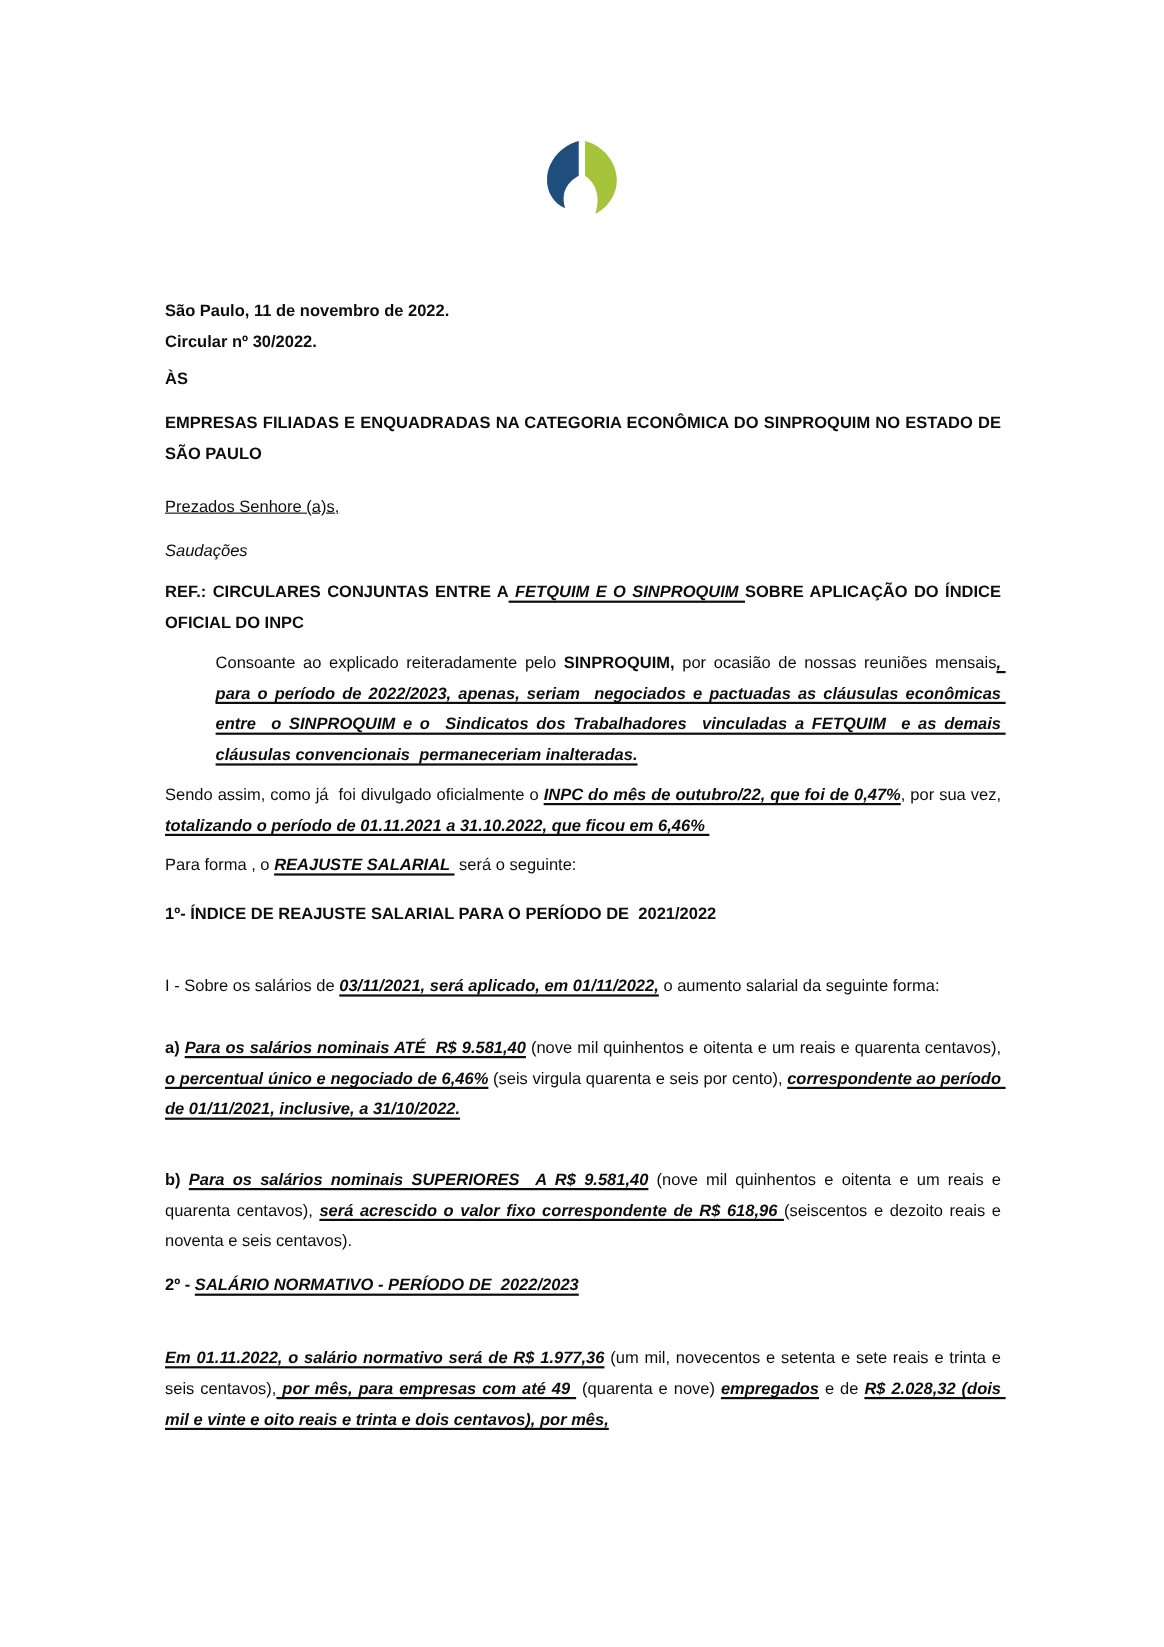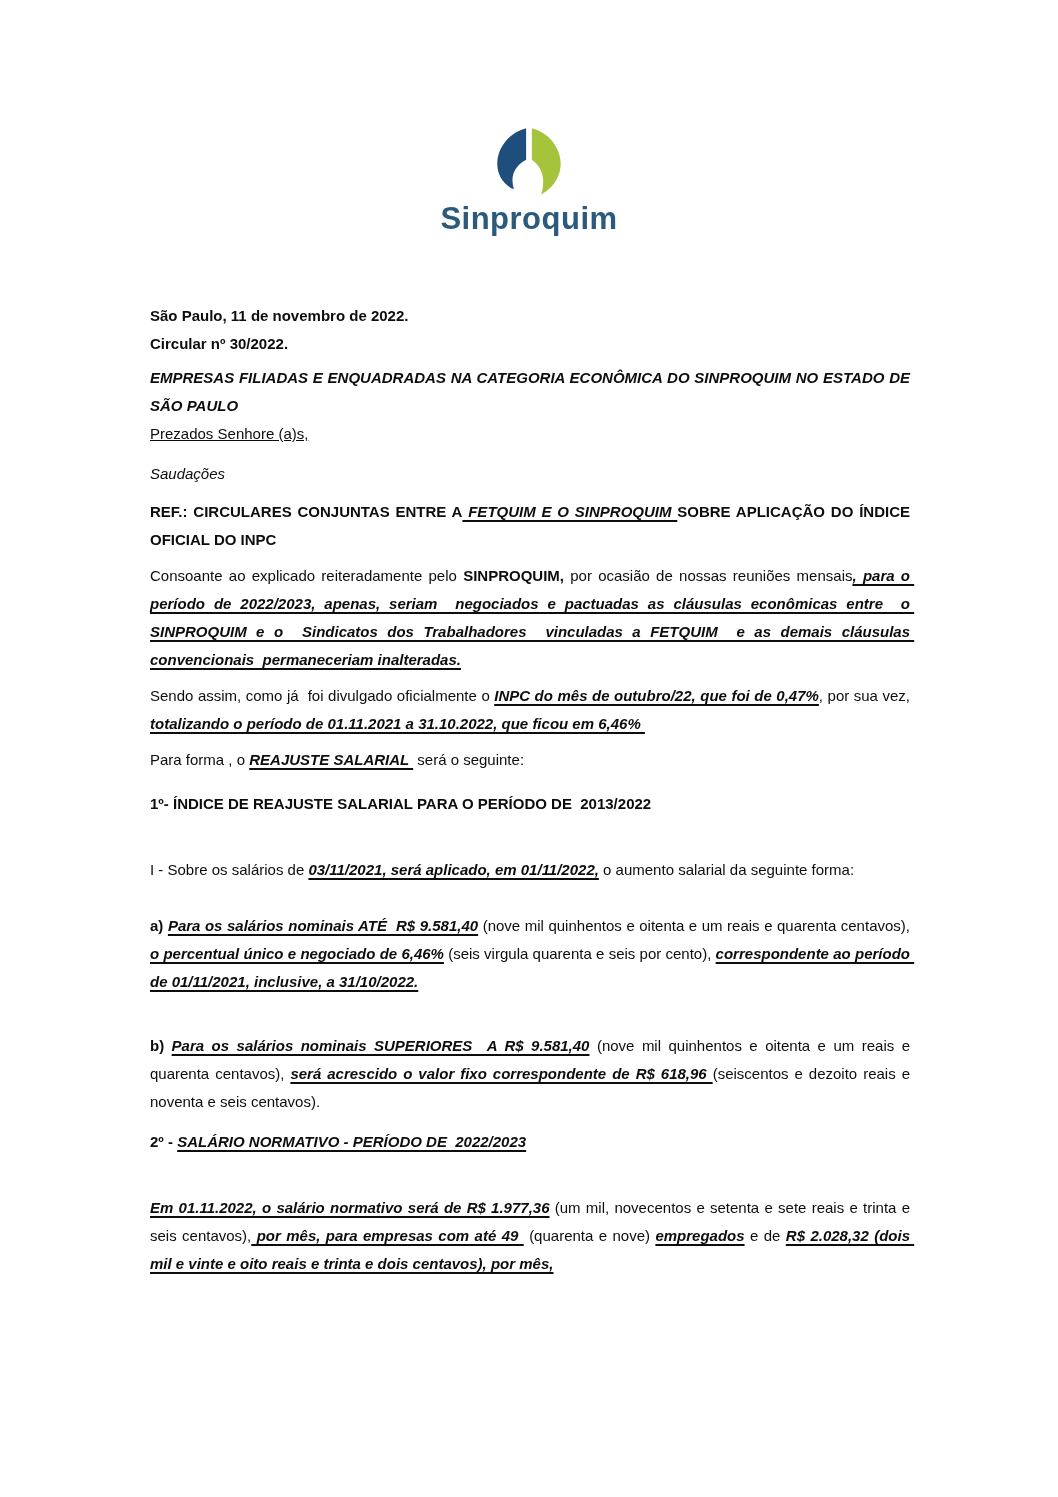--- a/index.html
+++ b/index.html
@@ -32,56 +32,56 @@
   }
   .p{
     margin:0 0 13px 0;
     line-height:28px;
     text-align:justify;
     white-space:pre-wrap;
   }
   .p0{margin-bottom:0;}
   .p1{margin-bottom:6px;}
   .p2{margin-bottom:12px;}
-  .p3{margin-bottom:0;font-style:italic;}
+  .p3{margin-bottom:20px;}
   .p4{margin-bottom:12px;text-decoration:underline;}
   .p5{margin-bottom:10px;font-style:italic;}
   .p6{margin-bottom:8px;}
-  .p7{margin-bottom:8px;}
+  .p7{margin-bottom:8px;margin-left:46px;}
   .p8{margin-bottom:8px;}
   .p9{margin-bottom:16px;}
   .p10{margin-bottom:38px;}
   .p11{margin-bottom:28px;}
   .p12{margin-bottom:36px;}
   .p13{margin-bottom:12px;}
   .p14{margin-bottom:38px;}
   .p15{margin-bottom:12px;}
   .r.b{font-weight:700;}
   .r.u{text-decoration:underline;text-decoration-thickness:2px;text-underline-offset:3px;font-style:italic;}
 </style>
 </head>
 <body>
 
 <div class="logo-wrap">
   <svg class="logo-mark" viewBox="0 0 100 100" aria-hidden="true">
     <path d="M46,3 C23,9 7,29 6,50 C5,68 15,82 29,88 C24,72 28,57 46,47 L46,3 Z" fill="#1f4e7d"></path>
     <path d="M54,3 C77,9 93,29 94,50 C95,69 84,86 67,95 C73,77 70,58 54,47 L54,3 Z" fill="#a5c43b"></path>
   </svg>
-  <div class="logo-wordmark" style="color: rgb(43, 90, 125);">Sinproquim</div>
 </div>
 
 <div class="content">
   <div class="p p0"><span class="r b">São Paulo, 11 de novembro de 2022.</span></div>
   <div class="p p1"><span class="r b">Circular nº 30/2022.</span></div>
+  <div class="p p2"><span class="r b">ÀS</span></div>
   <div class="p p3"><span class="r b">EMPRESAS FILIADAS E ENQUADRADAS NA CATEGORIA ECONÔMICA DO SINPROQUIM NO ESTADO DE SÃO PAULO</span></div>
   <div class="p p4"><span class="r">Prezados Senhore (a)s,</span></div>
   <div class="p p5"><span class="r">Saudações</span></div>
   <div class="p p6"><span class="r b">REF.: </span><span class="r b">CIRCULARES CONJUNTAS ENTRE A</span><span class="r b u"> FETQUIM E O SINPROQUIM </span><span class="r b">SOBRE APLICAÇÃO DO ÍNDICE OFICIAL DO INPC</span></div>
   <div class="p p7"><span class="r">Consoante ao explicado reiteradamente pelo </span><span class="r b">SINPROQUIM,</span><span class="r"> por ocasião de nossas reuniões mensais</span><span class="r b u">, para o período de 2022/2023, apenas, seriam  negociados e pactuadas as cláusulas econômicas entre  o SINPROQUIM e o  Sindicatos dos Trabalhadores  vinculadas a FETQUIM  e as demais cláusulas convencionais  permaneceriam inalteradas.</span></div>
   <div class="p p8"><span class="r">Sendo assim, como já  foi divulgado oficialmente o </span><span class="r b u">INPC do mês de outubro/22, que foi de 0,47%</span><span class="r">, por sua vez, </span><span class="r b u">totalizando o período de 01.11.2021 a 31.10.2022, que ficou em 6,46% </span></div>
   <div class="p p9"><span class="r">Para forma , o </span><span class="r b u">REAJUSTE SALARIAL </span><span class="r"> será o seguinte:</span></div>
-  <div class="p p10"><span class="r b">1º- ÍNDICE DE REAJUSTE SALARIAL PARA O PERÍODO DE  2013/2022</span></div>
+  <div class="p p10"><span class="r b">1º- ÍNDICE DE REAJUSTE SALARIAL PARA O PERÍODO DE  2021/2022</span></div>
   <div class="p p11"><span class="r">I - Sobre os salários de </span><span class="r b u">03/11/2021, será aplicado, em 01/11/2022,</span><span class="r"> o aumento salarial da seguinte forma:</span></div>
   <div class="p p12"><span class="r b">a) </span><span class="r b u">Para os salários nominais ATÉ  R$ 9.581,40</span><span class="r"> (nove mil quinhentos e oitenta e um reais e quarenta centavos), </span><span class="r b u">o percentual único e negociado de 6,46%</span><span class="r"> (seis virgula quarenta e seis por cento), </span><span class="r b u">correspondente ao período de 01/11/2021, inclusive, a 31/10/2022.</span></div>
   <div class="p p13"><span class="r b">b) </span><span class="r b u">Para os salários nominais SUPERIORES  A R$ 9.581,40</span><span class="r"> (nove mil quinhentos e oitenta e um reais e quarenta centavos), </span><span class="r b u">será acrescido o valor fixo correspondente de R$ 618,96 </span><span class="r">(seiscentos e dezoito reais e noventa e seis centavos).</span></div>
   <div class="p p14"><span class="r b">2º - </span><span class="r b u">SALÁRIO NORMATIVO - PERÍODO DE  2022/2023</span></div>
   <div class="p p15"><span class="r b u">Em 01.11.2022, o salário normativo será de R$ 1.977,36</span><span class="r"> (um mil, novecentos e setenta e sete reais e trinta e seis centavos),</span><span class="r b u"> por mês, para empresas com até 49 </span><span class="r"> (quarenta e nove) </span><span class="r b u">empregados</span><span class="r"> e de </span><span class="r b u">R$ 2.028,32 (dois mil e vinte e oito reais e trinta e dois centavos), por mês,</span></div>
 </div>
 
 </body></html>

